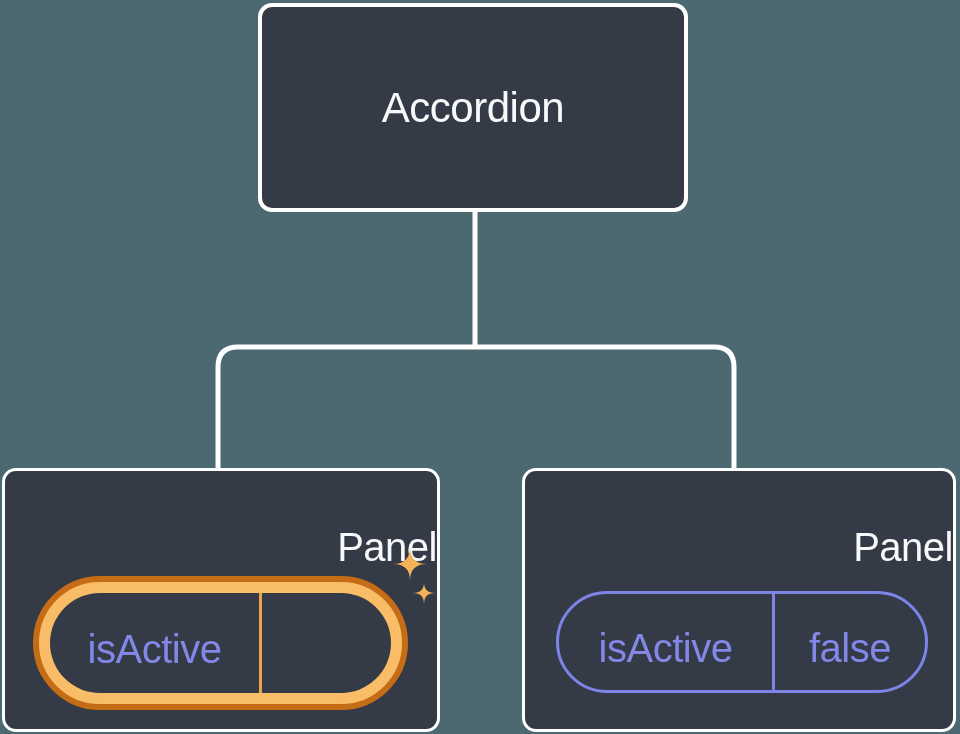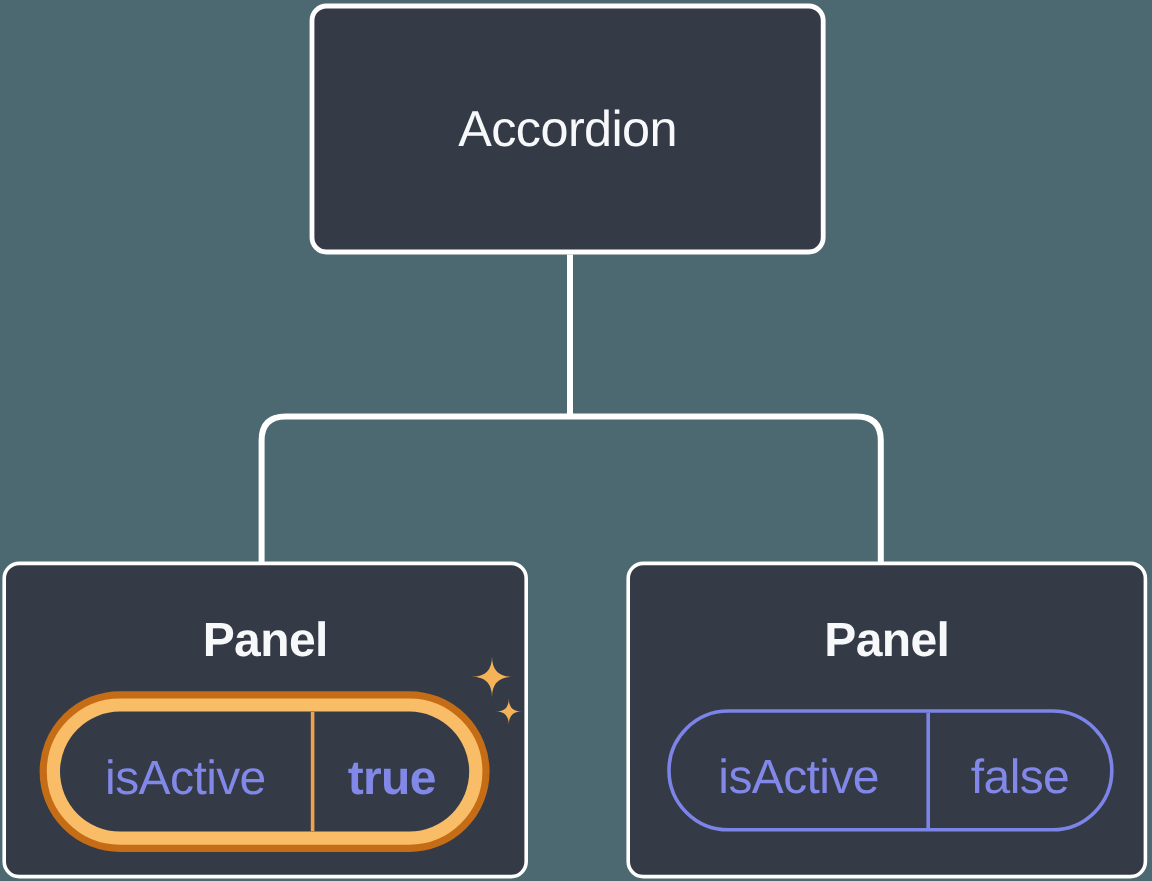--- a/index.html
+++ b/index.html
@@ -44,24 +44,24 @@
     color:var(--title-text);
     font-size:42px;font-weight:500;letter-spacing:-0.5px;
   }
   .panel{
     border-width:3px;
     top:468px;width:438px;height:264px;
   }
   .panel-left{left:2px;}
   .panel-right{left:522px;width:434px;}
   .panel-title{
-    position:absolute;top:43px;left:0;width:100%;
-    text-align:center;
+    position:absolute;top:56px;left:0;width:100%;
+    text-align:right;
     color:var(--title-text);
-    font-size:40px;font-weight:700;line-height:1;letter-spacing:-0.5px;
+    font-size:40px;font-weight:400;line-height:1;letter-spacing:-0.5px;
   }
   
   .highlight-ring{
     position:absolute;left:28px;top:105px;
     width:375px;height:134px;
     background:var(--highlight-ring-fill);
     border:6px solid var(--highlight-ring-outer);
     border-radius:999px;
     padding:11px;
   }
@@ -112,21 +112,20 @@
     <span class="root-label">Accordion</span>
   </div>
 
   <div class="node panel panel-left">
     <div class="panel-title">Panel</div>
 
     <div class="highlight-ring">
       <div class="pill-inner">
         <div class="pill-cell cell-name-active">isActive</div>
         <div class="divider-active"></div>
-        <div class="pill-cell cell-value-active">true</div>
       </div>
     </div>
 
     <svg class="sparkles" viewBox="0 0 64 64" xmlns="http://www.w3.org/2000/svg">
       <path fill="var(--sparkle)" d="M31 3 Q31 20 48 20 Q31 20 31 37 Q31 20 14 20 Q31 20 31 3 Z"></path>
       <path fill="var(--sparkle)" d="M45 38 Q45 49 56 49 Q45 49 45 60 Q45 49 34 49 Q45 49 45 38 Z"></path>
     </svg>
   </div>
 
   <div class="node panel panel-right">

